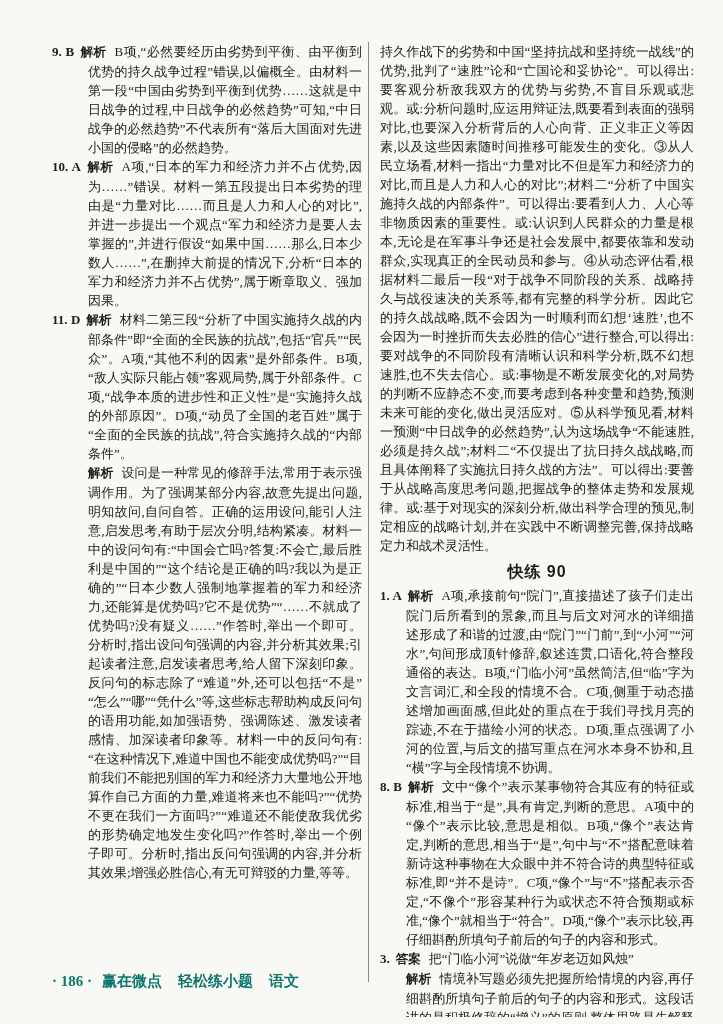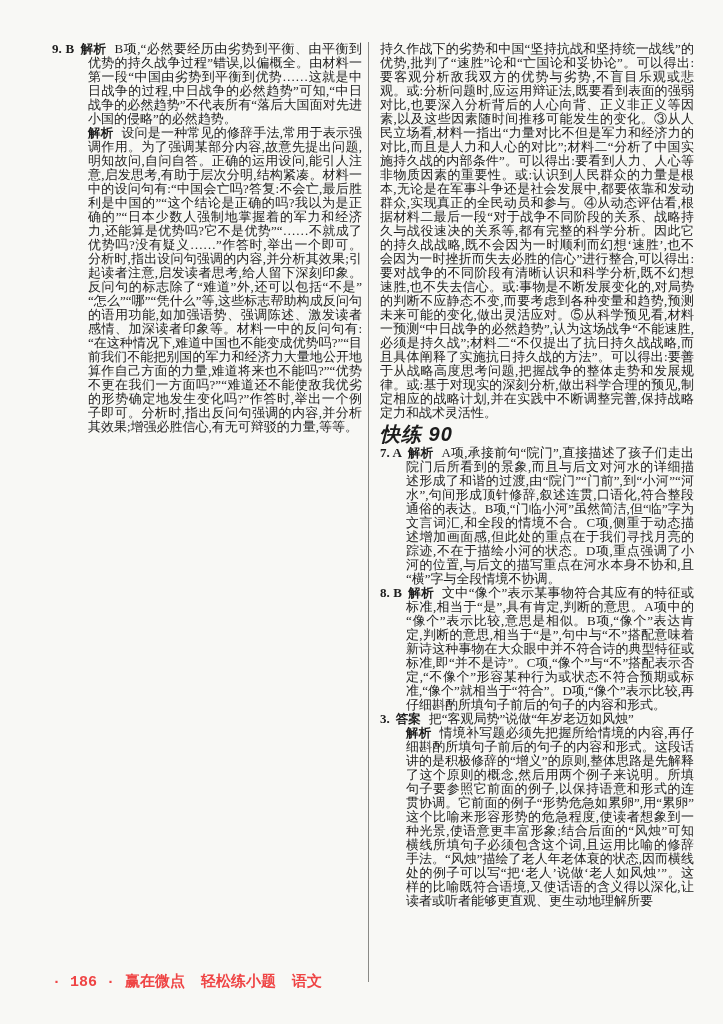--- a/index.html
+++ b/index.html
@@ -9,77 +9,79 @@
     height: 1024px;
     background: #f8f8f5;
     overflow: hidden;
     font-family: "Liberation Serif", "DejaVu Serif", serif;
     color: #1c1c1c;
   }
   .col {
     position: absolute;
     top: 42px;
     font-size: 13px;
-    line-height: 14px;
+    line-height: 19px;
     text-align: justify;
     overflow: hidden;
   }
   .col-left  { left: 52px;  width: 310px; height: 918px; }
   .col-right { left: 380px; width: 314px; height: 975px; }
   .divider {
     position: absolute;
     left: 368px; top: 42px;
     width: 1px; height: 940px;
     background: #8a8a86;
   }
   p { margin: 0; }
   .item      { padding-left: 36px; text-indent: -36px; }
   .item-r    { padding-left: 26px; text-indent: -26px; }
   .subpara   { padding-left: 36px; text-indent: 0; }
   .subpara-r { padding-left: 26px; text-indent: 0; }
   .num { font-weight: 700; margin-right: 6px; white-space: nowrap; }
   .tag { font-weight: 700; margin-right: 8px; white-space: nowrap; font-family: "Liberation Sans", "DejaVu Sans", sans-serif; font-size: 12.5px; }
   .section-heading {
+    text-align: center;
     font-weight: 700;
-    font-size: 20px;
+    font-size: 16px;
     margin: 7px 0 5px 0;
     font-family: "Liberation Sans", "DejaVu Sans", sans-serif;
     letter-spacing: 1px;
-    font-style: italic;
   }
   .footer {
     position: absolute;
     left: 52px; top: 972px;
     font-size: 15px;
     font-weight: 700;
-    font-family: Liberation Mono, monospace;
-    color: #ef4444;
+    font-family: Liberation Serif, serif;
+    color: #0f766e;
   }
   .footer span { margin-right: 16px; }
   .footer .page-num { margin-right: 10px; }
 </style>
 </head>
 <body>
 
 <div class="page">
 
   <div class="col col-left">
     <p class="item"><span class="num">9. B</span><span class="tag">解析</span><span>B项,“必然要经历由劣势到平衡、由平衡到优势的持久战争过程”错误,以偏概全。由材料一第一段“中国由劣势到平衡到优势……这就是中日战争的过程,中日战争的必然趋势”可知,“中日战争的必然趋势”不代表所有“落后大国面对先进小国的侵略”的必然趋势。</span></p>
+    <p class="item"><span class="num">10. A</span><span class="tag">解析</span><span>A项,“日本的军力和经济力并不占优势,因为……”错误。材料一第五段提出日本劣势的理由是“力量对比……而且是人力和人心的对比”,并进一步提出一个观点“军力和经济力是要人去掌握的”,并进行假设“如果中国……那么,日本少数人……”,在删掉大前提的情况下,分析“日本的军力和经济力并不占优势”,属于断章取义、强加因果。</span></p>
+    <p class="item"><span class="num">11. D</span><span class="tag">解析</span><span>材料二第三段“分析了中国实施持久战的内部条件”即“全面的全民族的抗战”,包括“官兵”“民众”。A项,“其他不利的因素”是外部条件。B项,“敌人实际只能占领”客观局势,属于外部条件。C项,“战争本质的进步性和正义性”是“实施持久战的外部原因”。D项,“动员了全国的老百姓”属于“全面的全民族的抗战”,符合实施持久战的“内部条件”。</span></p>
     <p class="subpara"><span class="tag">解析</span><span>设问是一种常见的修辞手法,常用于表示强调作用。为了强调某部分内容,故意先提出问题,明知故问,自问自答。正确的运用设问,能引人注意,启发思考,有助于层次分明,结构紧凑。材料一中的设问句有:“中国会亡吗?答复:不会亡,最后胜利是中国的”“这个结论是正确的吗?我以为是正确的”“日本少数人强制地掌握着的军力和经济力,还能算是优势吗?它不是优势”“……不就成了优势吗?没有疑义……”作答时,举出一个即可。分析时,指出设问句强调的内容,并分析其效果;引起读者注意,启发读者思考,给人留下深刻印象。反问句的标志除了“难道”外,还可以包括“不是”“怎么”“哪”“凭什么”等,这些标志帮助构成反问句的语用功能,如加强语势、强调陈述、激发读者感情、加深读者印象等。材料一中的反问句有:“在这种情况下,难道中国也不能变成优势吗?”“目前我们不能把别国的军力和经济力大量地公开地算作自己方面的力量,难道将来也不能吗?”“优势不更在我们一方面吗?”“难道还不能使敌我优劣的形势确定地发生变化吗?”作答时,举出一个例子即可。分析时,指出反问句强调的内容,并分析其效果;增强必胜信心,有无可辩驳的力量,等等。</span></p>
 
   </div>
 
   <div class="divider"></div>
 
   <div class="col col-right">
     <p>持久作战下的劣势和中国“坚持抗战和坚持统一战线”的优势,批判了“速胜”论和“亡国论和妥协论”。可以得出:要客观分析敌我双方的优势与劣势,不盲目乐观或悲观。或:分析问题时,应运用辩证法,既要看到表面的强弱对比,也要深入分析背后的人心向背、正义非正义等因素,以及这些因素随时间推移可能发生的变化。③从人民立场看,材料一指出“力量对比不但是军力和经济力的对比,而且是人力和人心的对比”;材料二“分析了中国实施持久战的内部条件”。可以得出:要看到人力、人心等非物质因素的重要性。或:认识到人民群众的力量是根本,无论是在军事斗争还是社会发展中,都要依靠和发动群众,实现真正的全民动员和参与。④从动态评估看,根据材料二最后一段“对于战争不同阶段的关系、战略持久与战役速决的关系等,都有完整的科学分析。因此它的持久战战略,既不会因为一时顺利而幻想‘速胜’,也不会因为一时挫折而失去必胜的信心”进行整合,可以得出:要对战争的不同阶段有清晰认识和科学分析,既不幻想速胜,也不失去信心。或:事物是不断发展变化的,对局势的判断不应静态不变,而要考虑到各种变量和趋势,预测未来可能的变化,做出灵活应对。⑤从科学预见看,材料一预测“中日战争的必然趋势”,认为这场战争“不能速胜,必须是持久战”;材料二“不仅提出了抗日持久战战略,而且具体阐释了实施抗日持久战的方法”。可以得出:要善于从战略高度思考问题,把握战争的整体走势和发展规律。或:基于对现实的深刻分析,做出科学合理的预见,制定相应的战略计划,并在实践中不断调整完善,保持战略定力和战术灵活性。</p>
     <div class="section-heading">快练 90</div>
-    <p class="item-r"><span class="num">7. A</span><span class="tag">解析</span><span>A项,承接前句“院门”,直接描述了孩子们走出院门后所看到的景象,而且与后文对河水的详细描述形成了和谐的过渡,由“院门”“门前”,到“小河”“河水”,句间形成顶针修辞,叙述连贯,口语化,符合整段通俗的表达。B项,“门临小河”虽然简洁,但“临”字为文言词汇,和全段的情境不合。C项,侧重于动态描述增加画面感,但此处的重点在于我们寻找月亮的踪迹,不在于描绘小河的状态。D项,重点强调了小河的位置,与后文的描写重点在河水本身不协和,且“横”字与全段情境不协调。</span></p>
+    <p class="item-r"><span class="num">1. A</span><span class="tag">解析</span><span>A项,承接前句“院门”,直接描述了孩子们走出院门后所看到的景象,而且与后文对河水的详细描述形成了和谐的过渡,由“院门”“门前”,到“小河”“河水”,句间形成顶针修辞,叙述连贯,口语化,符合整段通俗的表达。B项,“门临小河”虽然简洁,但“临”字为文言词汇,和全段的情境不合。C项,侧重于动态描述增加画面感,但此处的重点在于我们寻找月亮的踪迹,不在于描绘小河的状态。D项,重点强调了小河的位置,与后文的描写重点在河水本身不协和,且“横”字与全段情境不协调。</span></p>
     <p class="item-r"><span class="num">8. B</span><span class="tag">解析</span><span>文中“像个”表示某事物符合其应有的特征或标准,相当于“是”,具有肯定,判断的意思。A项中的“像个”表示比较,意思是相似。B项,“像个”表达肯定,判断的意思,相当于“是”,句中与“不”搭配意味着新诗这种事物在大众眼中并不符合诗的典型特征或标准,即“并不是诗”。C项,“像个”与“不”搭配表示否定,“不像个”形容某种行为或状态不符合预期或标准,“像个”就相当于“符合”。D项,“像个”表示比较,再仔细斟酌所填句子前后的句子的内容和形式。</span></p>
-    <p class="item-r"><span class="num">3.</span><span class="tag">答案</span><span>把“客观局势”说做“年岁老迈如风烛”</span></p>
+    <p class="item-r"><span class="num">3.</span><span class="tag">答案</span><span>把“门临小河”说做“年岁老迈如风烛”</span></p>
     <p class="subpara-r"><span class="tag">解析</span><span>情境补写题必须先把握所给情境的内容,再仔细斟酌所填句子前后的句子的内容和形式。这段话讲的是积极修辞的“增义”的原则,整体思路是先解释了这个原则的概念,然后用两个例子来说明。所填句子要参照它前面的例子,以保持语意和形式的连贯协调。它前面的例子“形势危急如累卵”,用“累卵”这个比喻来形容形势的危急程度,使读者想象到一种光景,使语意更丰富形象;结合后面的“风烛”可知横线所填句子必须包含这个词,且运用比喻的修辞手法。“风烛”描绘了老人年老体衰的状态,因而横线处的例子可以写“把‘老人’说做‘老人如风烛’”。这样的比喻既符合语境,又使话语的含义得以深化,让读者或听者能够更直观、更生动地理解所要</span></p>
   </div>
 
   <div class="footer">
     <span class="page-num">· 186 ·</span><span>赢在微点</span><span>轻松练小题</span><span>语文</span>
   </div>
 
 </div>
 
 </body></html>

